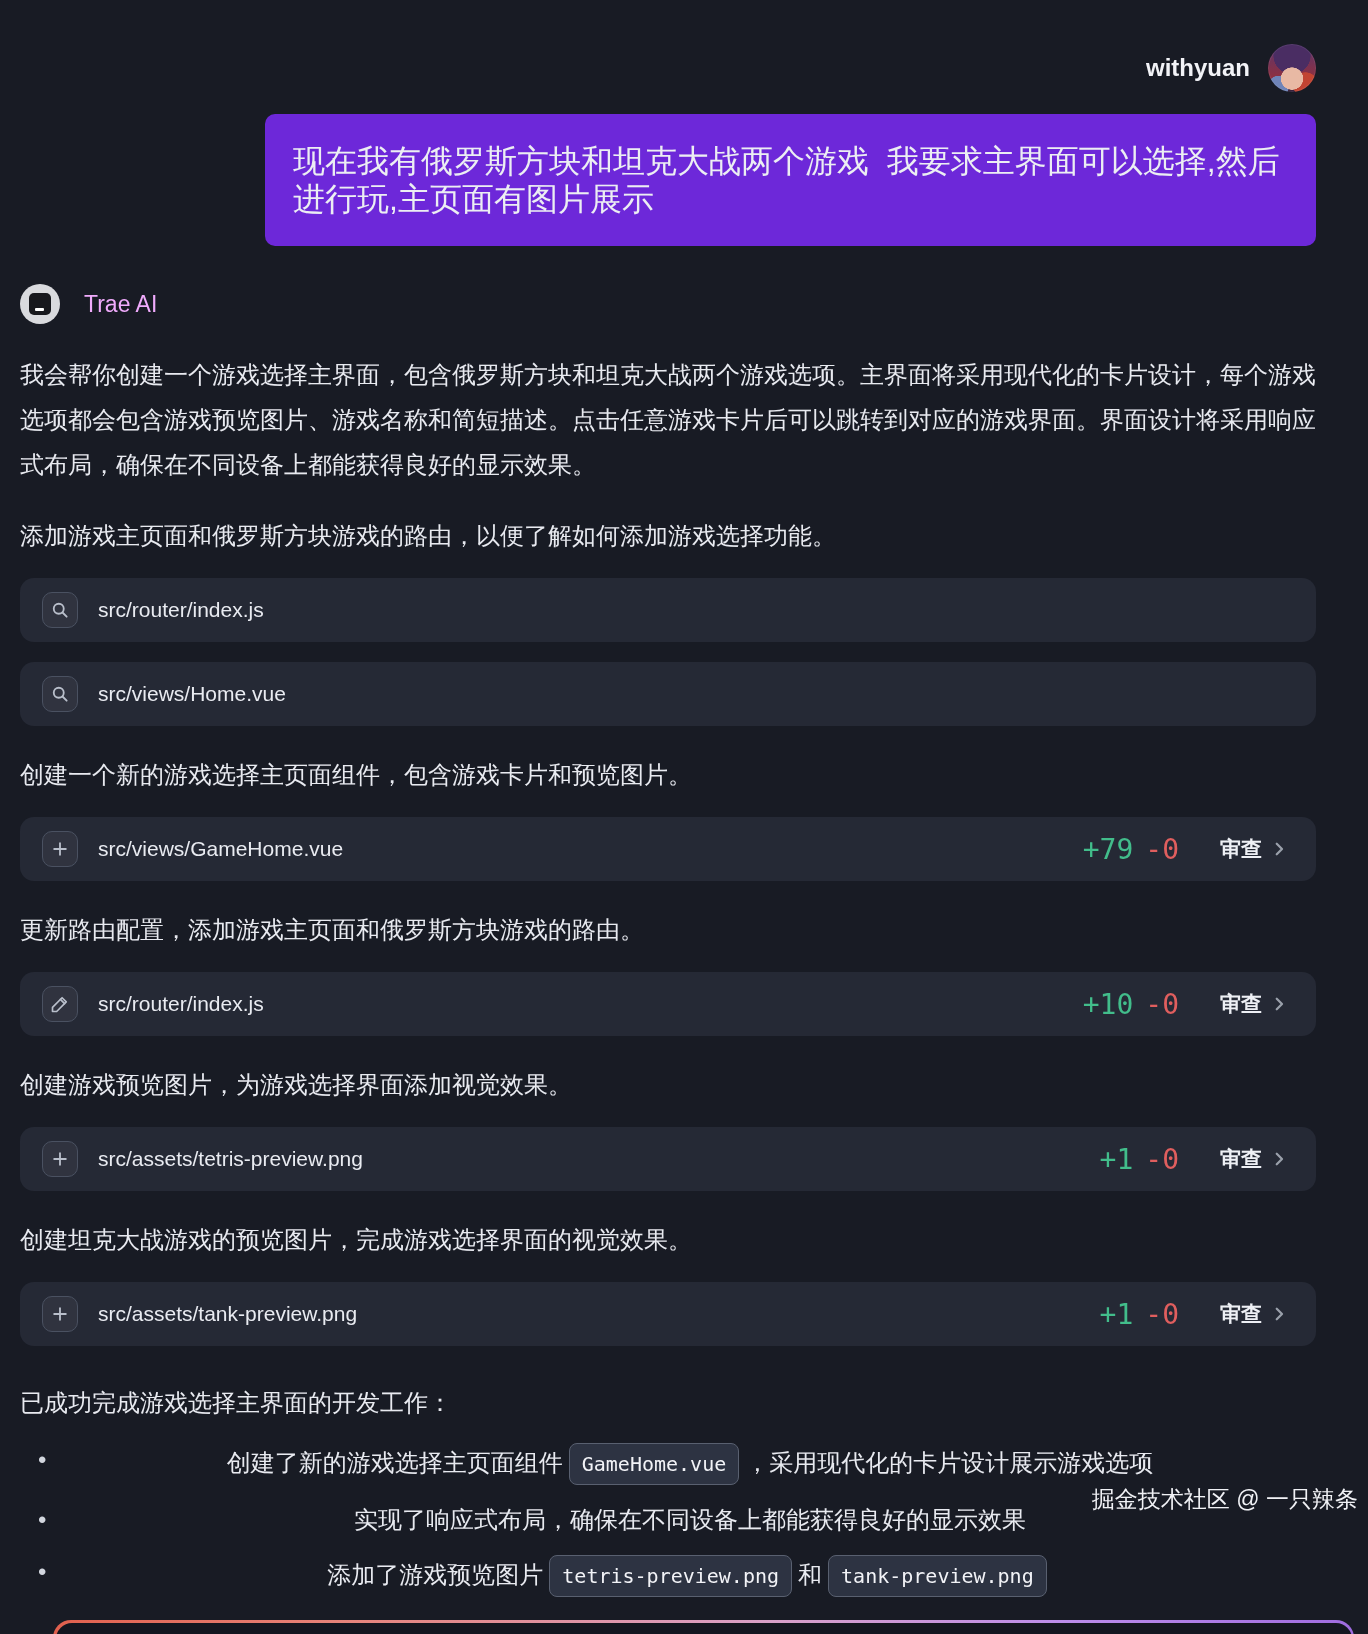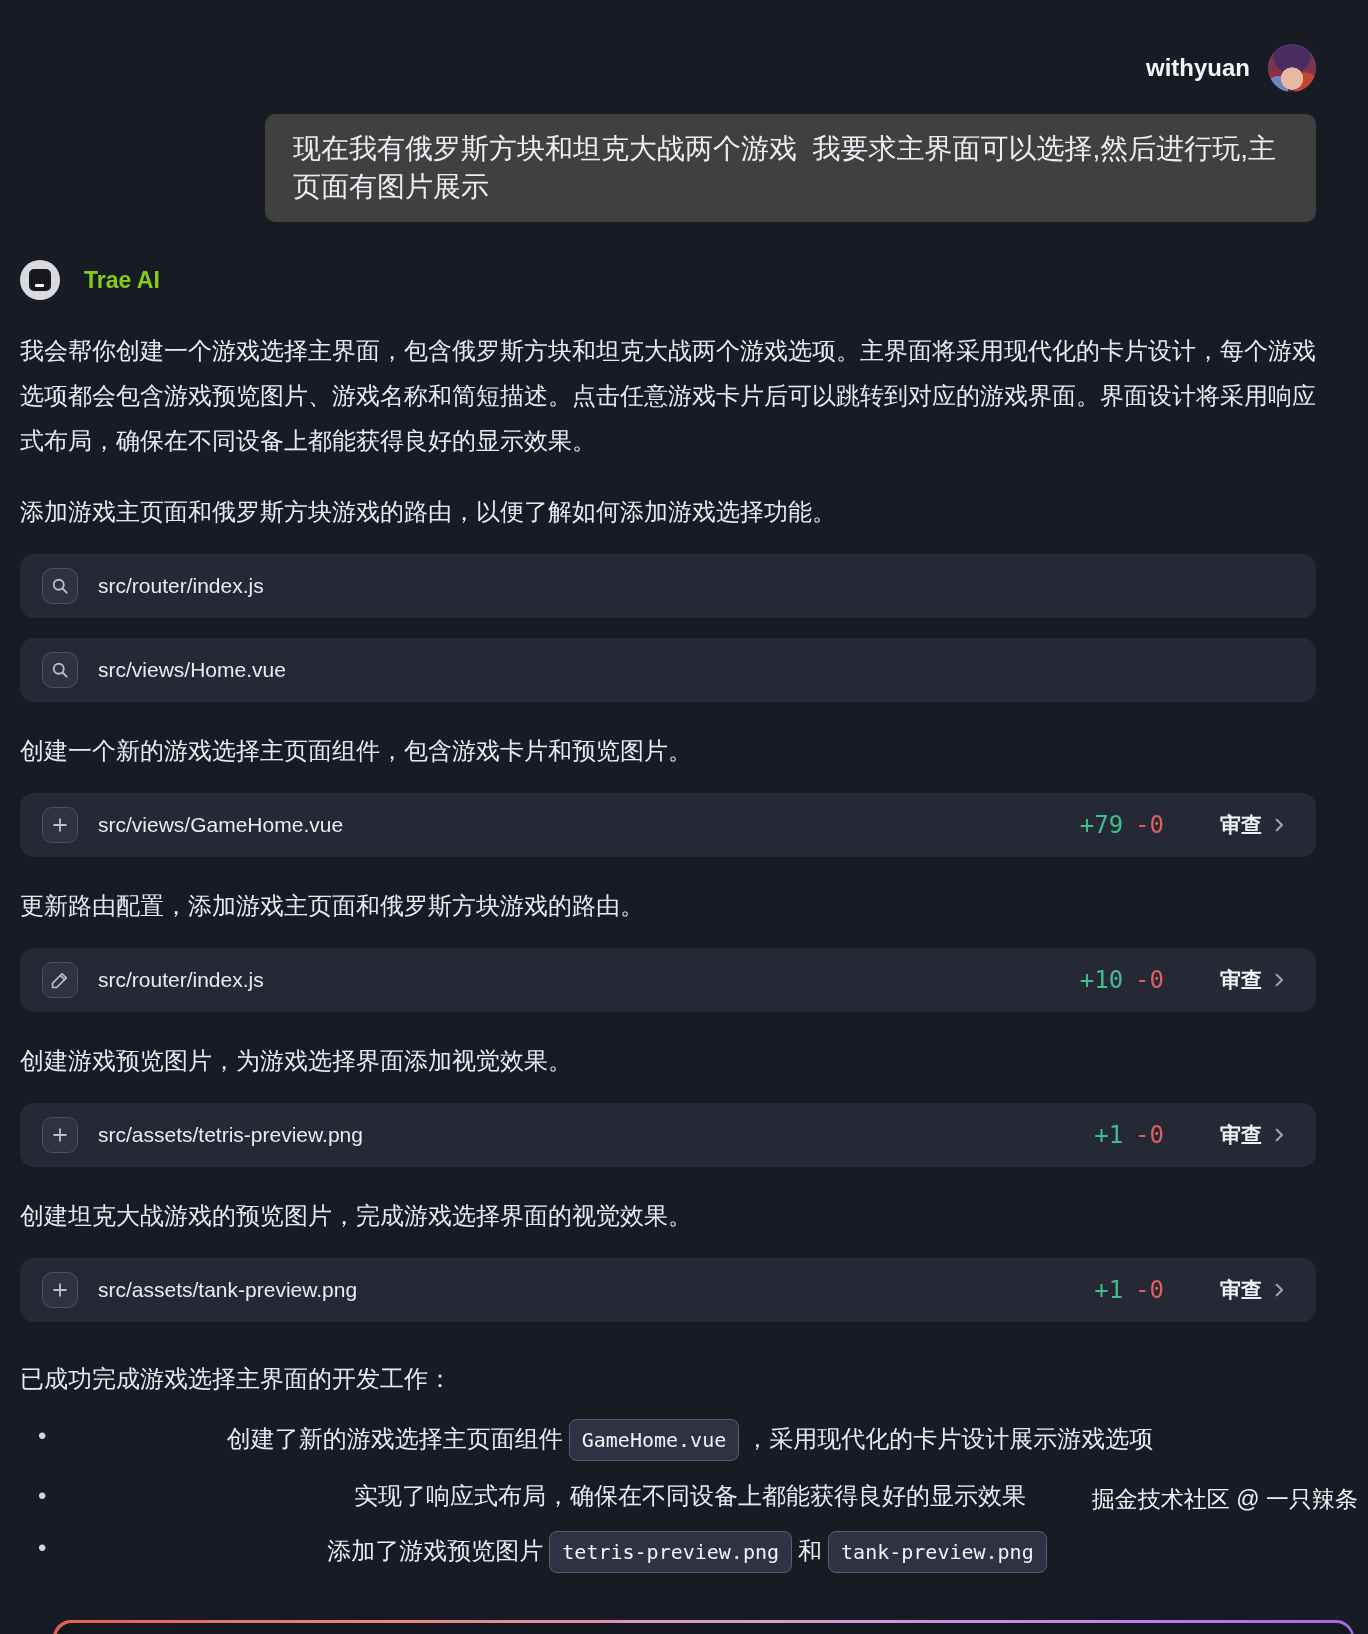--- a/index.html
+++ b/index.html
@@ -22,42 +22,42 @@
       radial-gradient(circle at 22% 88%, #6f84b8 0 18%, transparent 19%),
       radial-gradient(circle at 78% 85%, #c24432 0 22%, transparent 23%),
       radial-gradient(circle at 50% 24%, #4a2d63 0 42%, transparent 43%),
       linear-gradient(180deg, #58356f 0%, #8e3040 70%, #301f3a 100%);
     box-shadow:0 0 0 1px rgba(255,255,255,0.08) inset;
   }
 
   
   .bubble {
     margin:22px 0 0 245px;
-    background:#404040;
+    background:#6d28d9;
     border-radius:10px;
-    padding:16px 28px;
-    font-size:28px; line-height:38px;
+    padding:28px 28px;
+    font-size:32px; line-height:38px;
     color:#eceef3;
     white-space:pre-wrap;
   }
 
   
   .assistant-row { display:flex; align-items:center; gap:24px; margin-top:38px; height:40px; }
   .trae-avatar {
     width:40px; height:40px; border-radius:50%;
     background:#d9dade; display:flex; align-items:center; justify-content:center;
   }
   .trae-logo {
     width:22px; height:22px; background:#17181d; border-radius:5px; position:relative;
   }
   .trae-logo::after {
     content:""; position:absolute; left:6px; bottom:4px; width:9px; height:3px;
     background:#ffffff; border-radius:1px;
   }
-  .assistant-name { font-size:23px; font-weight:700; color:#84cc16;text-align:center; }
+  .assistant-name { font-size:23px; font-weight:400; color:#f0abfc;text-align:center; }
 
   
   .para { font-size:24px; line-height:45px; color:#e8eaf0; margin-top:26px; }
   .para.first { margin-top:28px; }
 
   
   .card {
     margin-top:20px;
     height:64px;
     background:#252935;
@@ -67,21 +67,21 @@
     gap:20px;
   }
   .chip-icon {
     width:36px; height:36px; flex:0 0 36px;
     border:1.5px solid #4a5161; border-radius:10px;
     background:rgba(255,255,255,0.05);
     display:flex; align-items:center; justify-content:center;
   }
   .chip-icon svg { stroke:#b9bfcb; }
   .file-path { font-size:21px; color:#e9ebf1; flex:1 1 auto; white-space:nowrap; overflow:hidden; }
-  .stats { display:flex; gap:12px; font-family:"DejaVu Sans Mono","Liberation Mono",monospace; font-size:24px; margin-right:36px; }
+  .stats { display:flex; gap:12px; font-family:"DejaVu Sans Mono","Liberation Mono",monospace; font-size:28px; margin-right:21px; }
   .added { color:#42bd8b; }
   .removed { color:#e05e5e; }
   .review-btn { display:flex; align-items:center; gap:8px; cursor:pointer; }
   .review-label { font-size:21px; font-weight:700; color:#eef0f5; }
   .review-btn svg { stroke:#9aa0ab; }
 
   
   .summary-heading { font-size:24px; line-height:45px; color:#e8eaf0; margin-top:34px; }
   ul.bullets { list-style:none; margin-top:6px; }
   ul.bullets li {

